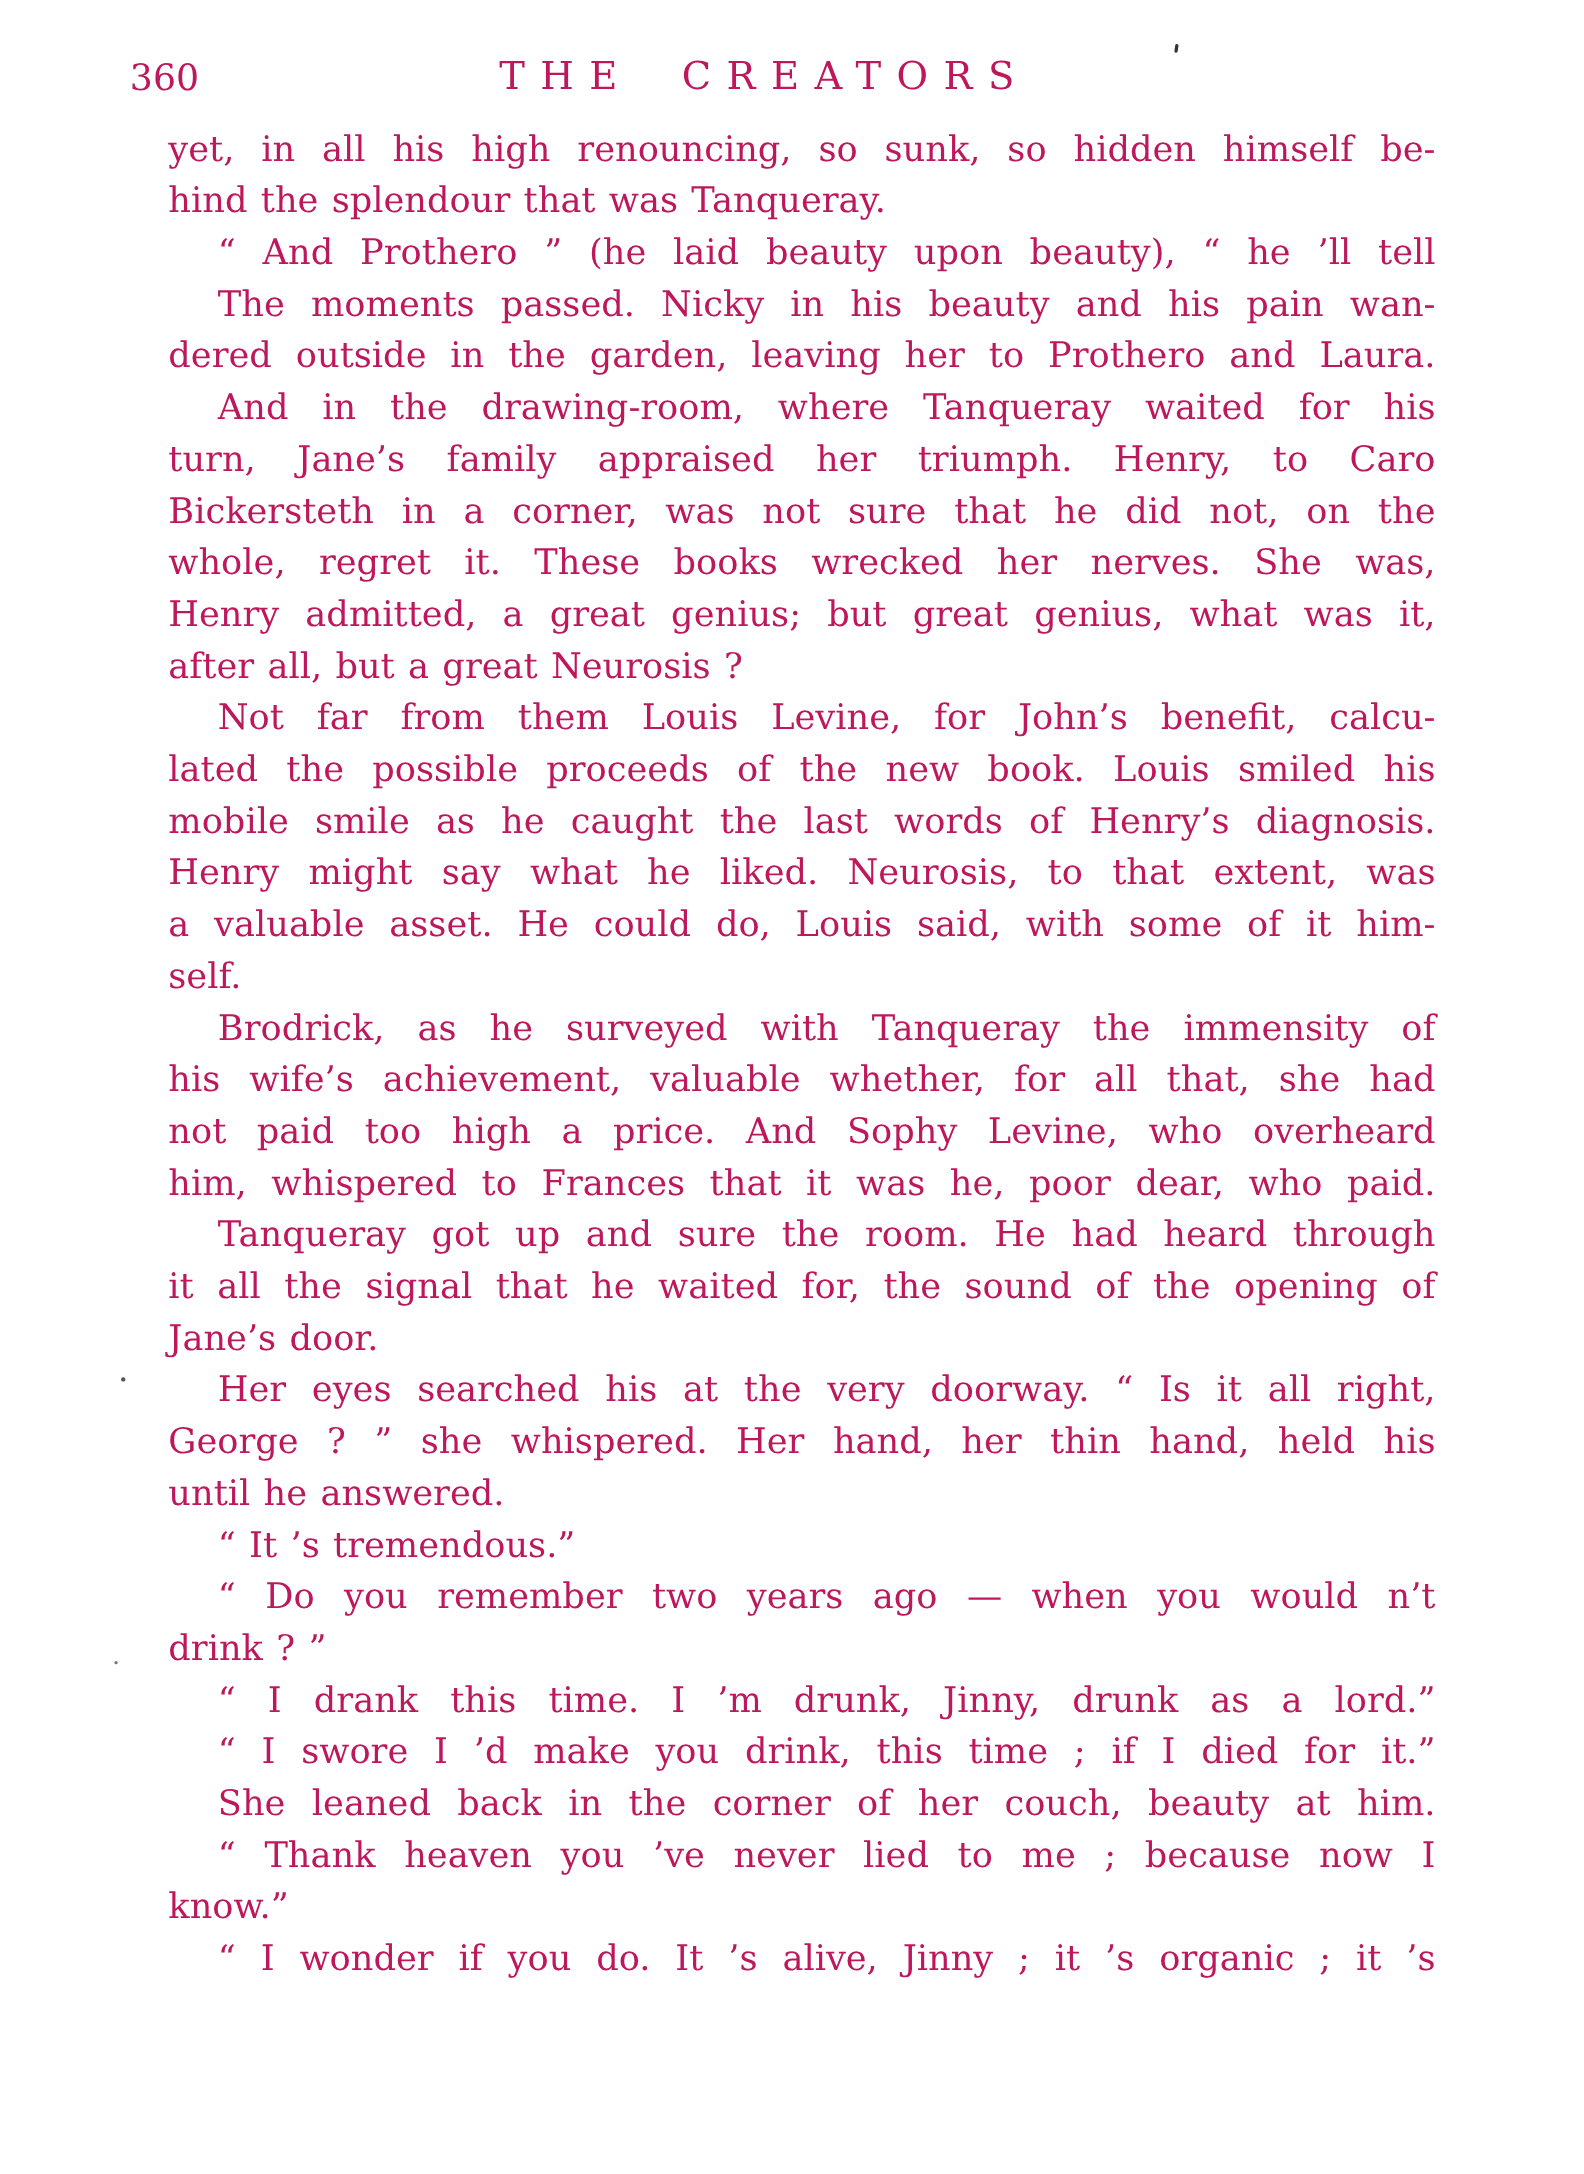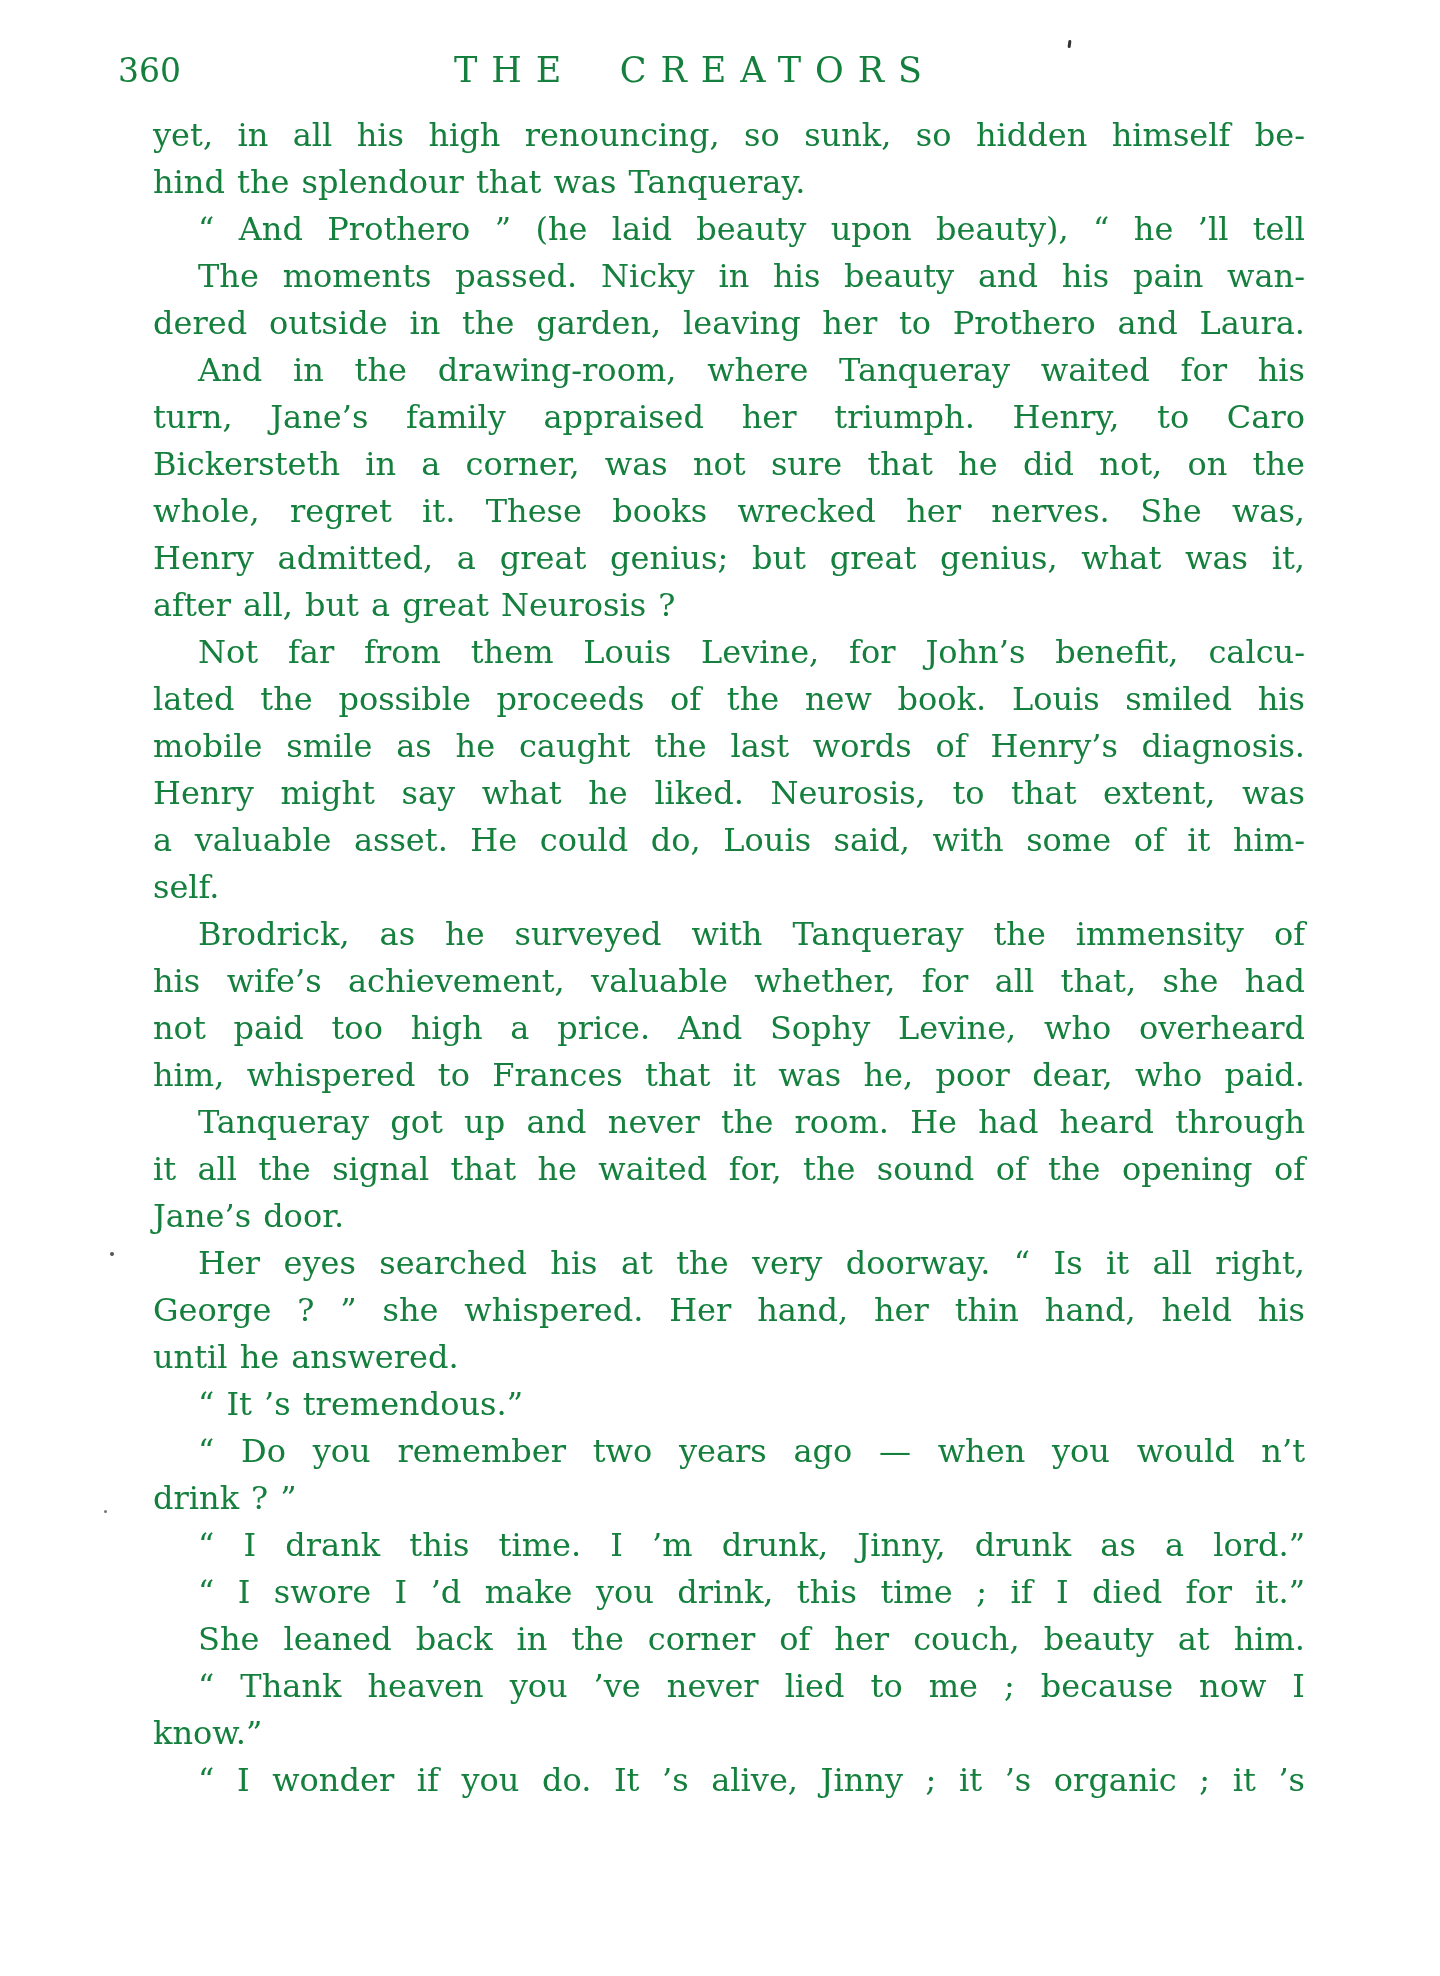--- a/index.html
+++ b/index.html
@@ -5,21 +5,21 @@
   html, body {
     margin: 0;
     padding: 0;
     background: #ffffff;
   }
   .page {
     position: relative;
     width: 1440px;
     height: 1976px;
     background: #ffffff;
-    color: #15803d;
+    color: #be185d;
     font-family: "DejaVu Serif", "Liberation Serif", serif;
     overflow: hidden;
     border-radius: 17px;
   }
   .header {
     position: absolute;
     top: 0;
     left: 0;
     right: 0;
     height: 100px;
@@ -101,21 +101,21 @@
     <div class="line i j">Not far from them Louis Levine, for John’s benefit, calcu-</div>
     <div class="line j">lated the possible proceeds of the new book.  Louis smiled his</div>
     <div class="line j">mobile smile as he caught the last words of Henry’s diagnosis.</div>
     <div class="line j">Henry might say what he liked.  Neurosis, to that extent, was</div>
     <div class="line j">a valuable asset.  He could do, Louis said, with some of it him-</div>
     <div class="line">self.</div>
     <div class="line i j">Brodrick, as he surveyed with Tanqueray the immensity of</div>
     <div class="line j">his wife’s achievement, valuable whether, for all that, she had</div>
     <div class="line j">not paid too high a price.  And Sophy Levine, who overheard</div>
     <div class="line j">him, whispered to Frances that it was he, poor dear, who paid.</div>
-    <div class="line i j">Tanqueray got up and never the room.  He had heard through</div>
+    <div class="line i j">Tanqueray got up and sure the room.  He had heard through</div>
     <div class="line j">it all the signal that he waited for, the sound of the opening of</div>
     <div class="line">Jane’s door.</div>
     <div class="line i j">Her eyes searched his at the very doorway.  “ Is it all right,</div>
     <div class="line j">George ? ” she whispered.  Her hand, her thin hand, held his</div>
     <div class="line">until he answered.</div>
     <div class="line i">“ It ’s tremendous.”</div>
     <div class="line i j">“ Do you remember two years ago — when you would n’t</div>
     <div class="line">drink ? ”</div>
     <div class="line i j">“ I drank this time.  I ’m drunk, Jinny, drunk as a lord.”</div>
     <div class="line i j">“ I swore I ’d make you drink, this time ; if I died for it.”</div>

